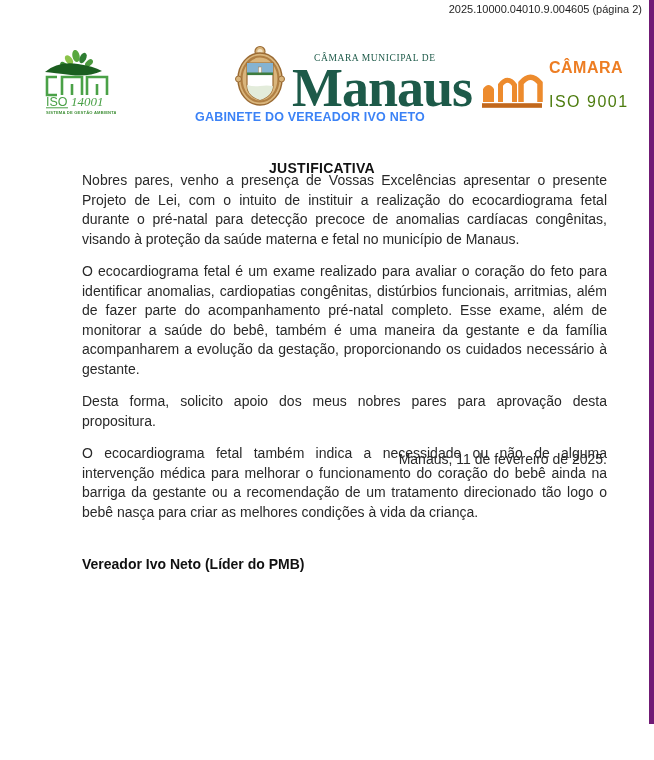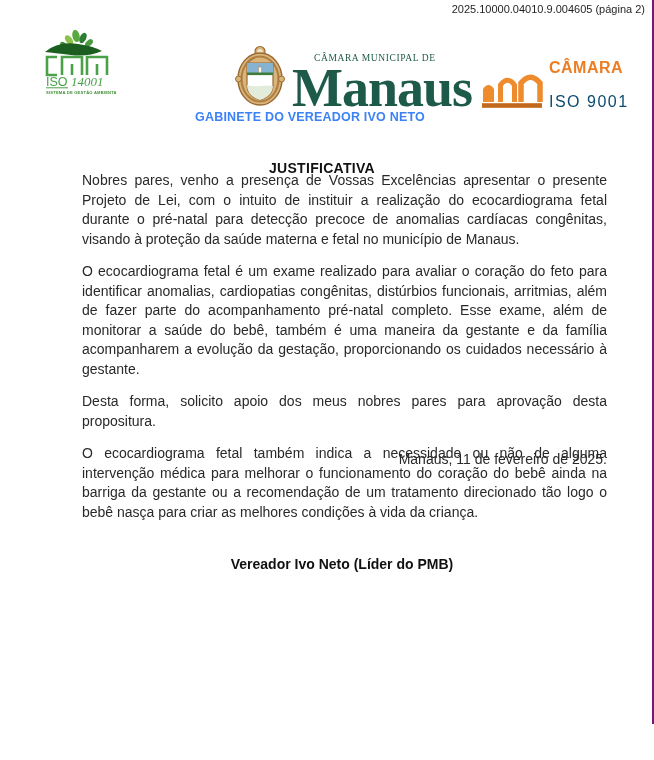--- a/index.html
+++ b/index.html
@@ -4,46 +4,46 @@
 <style>
   * { margin:0; padding:0; box-sizing:border-box; }
   html,body { background:#ffffff; }
   .page {
     position:relative;
     width:654px; height:724px;
     background:#ffffff;
     font-family:"Liberation Sans", sans-serif;
     color:#262626;
     overflow:hidden;
-    border-right:2px solid #701a75;
+    border-right:5px solid #701a75;
   }
   .doc-number {
     position:absolute; top:3px; right:7px;
     font-size:11px; color:#1f1f1f;
   }
   
-  .logo-left { position:absolute; left:38px; top:30px; width:78px; height:66px; }
+  .logo-left { position:absolute; left:38px; top:50px; width:78px; height:66px; }
   .crest-group { position:absolute; left:234px; top:45px; display:flex; align-items:flex-start; }
   .crest-svg { width:52px; height:62px; }
   .crest-text { margin-left:6px; padding-top:8px; }
   .camara-small {
     font-family:"Liberation Serif", serif;
     font-size:9.5px; letter-spacing:0.6px; color:#1d5a49;
     margin-left:14px; white-space:nowrap;padding-left:8px;
   }
   .manaus-word {
     font-family:"Liberation Serif", serif;
     font-size:54px; line-height:0.95; color:#1d5a49; font-weight:600;
     letter-spacing:-1px;
   }
   .logo-right { position:absolute; left:480px; top:60px; display:flex; align-items:flex-end; }
   .arches-svg { width:66px; height:39px; }
   .iso9001-text { margin-left:3px; line-height:1; }
   .iso9001-camara { font-size:16px; font-weight:bold; color:#ed7d23; letter-spacing:0.5px; }
-  .iso9001-iso { font-size:16px; color:#0c4a6e; letter-spacing:1.5px; margin-top:18px; }
+  .iso9001-iso { font-size:16px; color:#4d7c0f; letter-spacing:1.5px; margin-top:18px; }
   .office-line {
     position:absolute; top:110px; left:110px; width:400px;
     text-align:center; font-size:12.5px; font-weight:bold; color:#3b82f6;
     letter-spacing:0.2px;
   }
   
   .doc-title {
     position:absolute; top:148px; left:82px; width:480px;
     text-align:center; font-size:14px; font-weight:bold; color:#111;
     letter-spacing:0.3px;
@@ -53,21 +53,21 @@
     position:absolute; top:171px; left:82px; width:525px;
     font-size:14px; line-height:19.5px; text-align:justify; color:#292929;
   }
   .body-text p { margin:0 0 13px 0; }
   .date-line {
     position:absolute; top:451px; left:82px; width:525px;
     text-align:right; font-size:14px; color:#292929;
   }
   .signature-line {
     position:absolute; top:556px; left:82px; width:520px;
-    text-align:center; font-size:14px; font-weight:bold; color:#111;
+    text-align:left; font-size:14px; font-weight:bold; color:#111;
   }
 </style>
 </head>
 <body>
 
 <div class="page">
 
   <div class="doc-number">2025.10000.04010.9.004605 (página 2)</div>
 
   <div class="logo-left">

